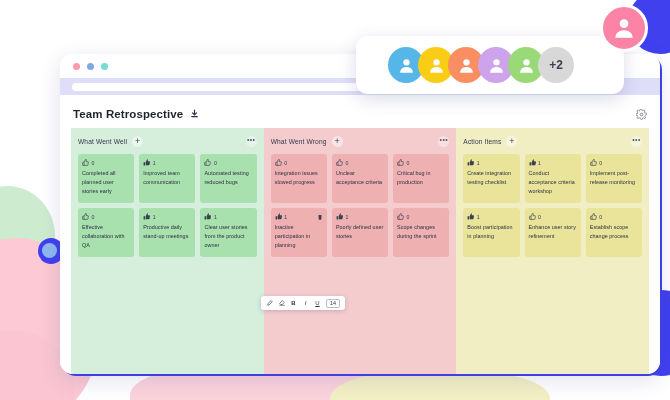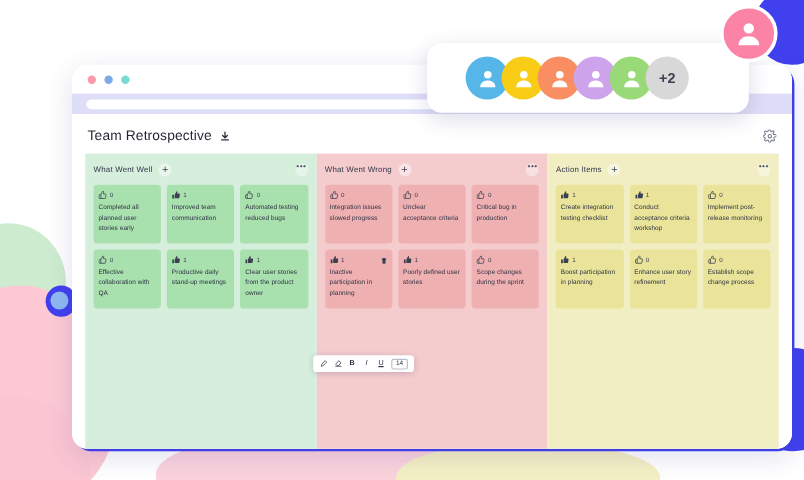--- a/index.html
+++ b/index.html
@@ -124,21 +124,21 @@
     height: 279px;
   }
   .board-head {
     display: flex;
     align-items: center;
     height: 19px;
     padding-left: 2px;
   }
   .board-title {
     font-size: 11.5px;
-    font-weight: normal;
+    font-weight: bold;
     color: #1f2430;
     letter-spacing: .1px;
   }
   .dl-icon {
     margin-left: 7px;
     display: inline-flex;
     color: #2b3040;
   }
   .gear-icon {
     position: absolute;

